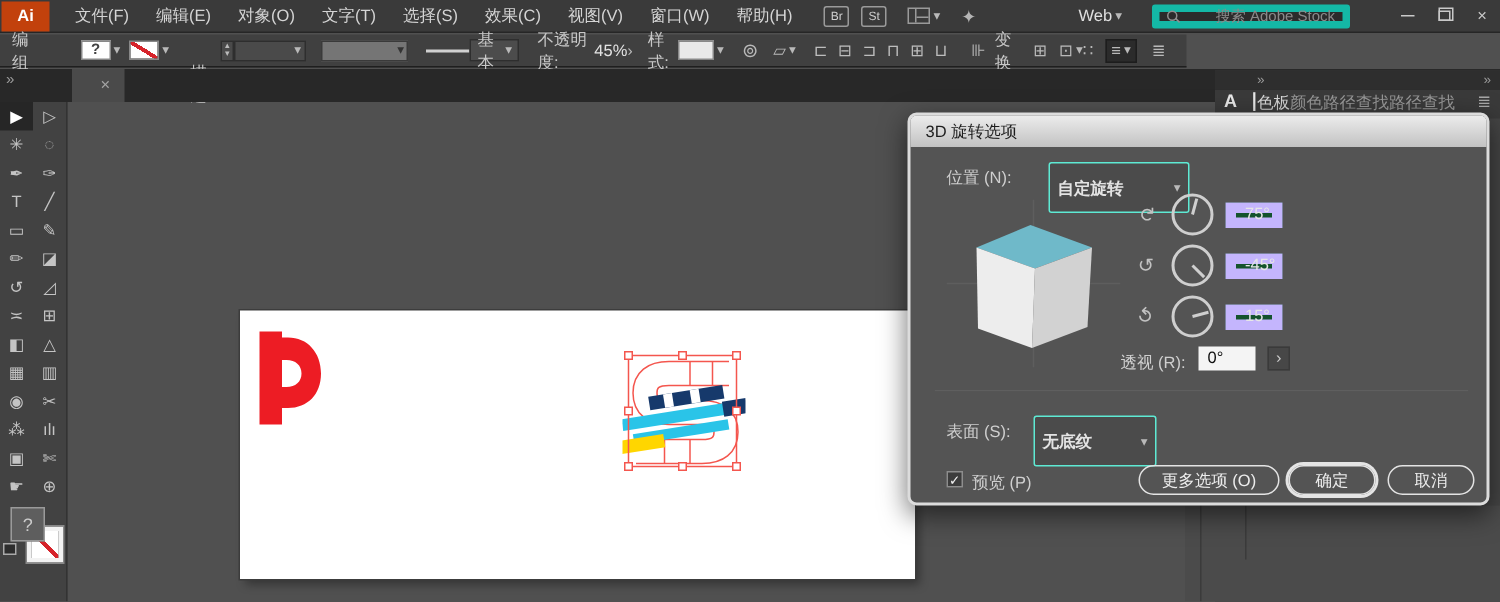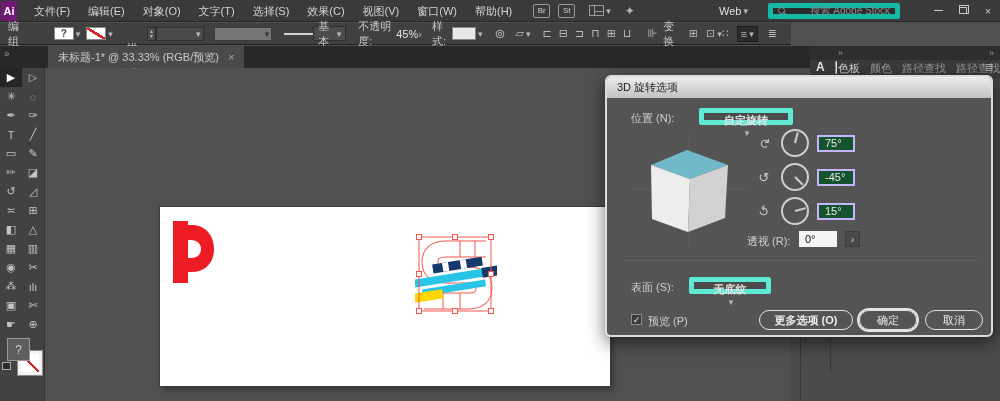--- a/index.html
+++ b/index.html
@@ -3,21 +3,21 @@
 <meta charset="utf-8">
 <style>
   * { margin:0; padding:0; box-sizing:border-box; }
   html,body { width:1000px; height:401px; overflow:hidden; background:#505050;
     font-family:"Liberation Sans","DejaVu Sans",sans-serif; }
   .stage { position:relative; width:1000px; height:401px; background:#505050; overflow:hidden; }
 
   
   .menubar { position:absolute; left:0; top:0; width:1000px; height:22px; background:#3a3a3a;
     display:flex; align-items:center; font-size:11px; color:#d4d4d4; border-bottom:1px solid #262626; }
-  .ai-logo { width:16px; height:20px; margin:0 8px 0 1px; background:#701a75; color:#fff;
+  .ai-logo { width:32px; height:20px; margin:0 8px 0 1px; background:#c2410c; color:#fff;
     font-weight:bold; font-size:11px; display:flex; align-items:center; justify-content:center; }
   .menu-item { padding:0 9px; height:22px; line-height:22px; cursor:default; }
   .mini-app { width:17px; height:14px; border:1px solid #9a9a9a; border-radius:2px; font-size:8px;
     color:#cfcfcf; display:flex; align-items:center; justify-content:center; margin-left:12px; }
   .ws-icon { width:15px; height:11px; border:1px solid #9a9a9a; margin-left:14px; position:relative; }
   .ws-icon::before { content:""; position:absolute; left:4px; top:0; bottom:0; width:1px; background:#9a9a9a; }
   .ws-icon::after { content:""; position:absolute; left:5px; top:5px; right:0; height:1px; background:#9a9a9a; }
   .chev { color:#b9b9b9; font-size:9px; margin-left:2px; }
   .sync-icon { margin-left:14px; color:#b5b5b5; font-size:12px; }
   .mb-right { margin-left:auto; display:flex; align-items:center; }
@@ -68,42 +68,42 @@
     outline:1px solid #888; background:linear-gradient(to top right,#fff 45%,#d6232b 45%,#d6232b 55%,#fff 55%); }
   .fs-mini { position:absolute; left:2px; top:26px; width:9px; height:8px; border:1px solid #aaa; background:#2d2d2d; }
 
   
   .artboard { position:absolute; left:160px; top:207px; width:450px; height:179px; background:#fff;
     box-shadow:0 0 0 1px #3c3c3c, 3px 4px 6px rgba(0,0,0,.35); }
 
   
   .dock { position:absolute; left:810px; top:47px; width:190px; height:354px; background:#3a3a3a; }
   .dock-top { position:absolute; left:0; top:0; width:190px; height:13px; background:#2e2e2e; color:#9a9a9a; font-size:9px; }
-  .dock-tabs { position:absolute; left:28px; top:14px; display:flex; gap:10px; font-size:11px; color:#979797; }
+  .dock-tabs { position:absolute; left:28px; top:14px; display:flex; font-size:11px; color:#979797; }
   .dock-tabs .active { color:#d6d6d6; }
   .dock-A { position:absolute; left:6px; top:13px; color:#e8e8e8; font-size:12px; font-weight:bold; }
   .dock-menu { position:absolute; right:6px; top:14px; color:#a8a8a8; font-size:11px; }
   .dock-body { position:absolute; left:0; top:32px; width:190px; height:322px; background:#454545; }
   .underdlg { position:absolute; left:790px; top:337px; width:210px; height:64px; background:#4b4b4b; }
   .seam { position:absolute; top:0; width:1px; background:#3b3b3b; }
 
   
   .dialog { position:absolute; left:605px; top:75px; width:388px; height:262px; background:#545454;
     border:2px solid #dcdcdc; border-radius:6px; box-shadow:0 6px 18px rgba(0,0,0,.55); font-size:11px; color:#d6d6d6; }
   .dlg-title { height:21px; background:linear-gradient(#ececec,#c2c2c2); border-radius:4px 4px 0 0;
     color:#1d1d1d; display:flex; align-items:center; padding-left:10px; font-size:11px; }
   .dlg-label { position:absolute; color:#cfcfcf; }
-  .dlg-dd { position:absolute; height:17px; background:#4b4b4b; border:5px solid #5eead4; border-radius:2px;
-    display:flex; align-items:center; justify-content:space-between; padding:0 5px; color:#e3e3e3;flex-direction:column; }
+  .dlg-dd { position:absolute; height:17px; background:#4b4b4b; border:1px solid #5eead4; border-radius:2px;
+    display:flex; align-items:center; justify-content:space-between; padding:16px 5px; color:#e3e3e3; }
   .cubebox { position:absolute; left:24px; top:56px; width:116px; height:112px; }
   .dialrow { position:absolute; display:flex; align-items:center; }
   .axis-icon { color:#c2c2c2; font-size:13px; width:18px; display:inline-block; text-align:center; }
   .dialc { width:28px; height:28px; border:2px solid #cfcfcf; border-radius:50%; position:relative; margin:0 8px; }
   .needle { position:absolute; left:11px; top:1px; width:2px; height:11px; background:#cfcfcf; transform-origin:1px 11px; }
-  .valfield { width:38px; height:17px; background:#14532d; border:2px solid #c4b5fd; color:#e6e6e6;
+  .valfield { width:38px; height:17px; background:#14532d; border:7px solid #c4b5fd; color:#e6e6e6;
     display:flex; align-items:center; padding-left:6px; }
   .persp-field { position:absolute; width:38px; height:16px; background:#f4f4f4; color:#111;
     display:flex; align-items:center; padding-left:6px; }
   .persp-btn { position:absolute; width:15px; height:16px; background:#474747; border:1px solid #3a3a3a;
     color:#ccc; display:flex; align-items:center; justify-content:center; }
   .dlg-sep { position:absolute; left:16px; top:183px; width:356px; height:1px; background:#464646; border-bottom:1px solid #5f5f5f; }
   .chk { position:absolute; left:24px; top:237px; width:11px; height:11px; background:#3c3c3c;
     border:1px solid #8d8d8d; color:#f0f0f0; font-size:9px; line-height:10px; text-align:center; }
   .pill { position:absolute; height:20px; border:1px solid #e4e4e4; border-radius:11px; color:#ececec;
     display:flex; align-items:center; justify-content:center; background:transparent; font-size:11px; }
@@ -206,21 +206,20 @@
     <div class="panelbox" style="margin-left:8px;">
       <span class="cicon">≡</span>
         <span class="chev">▾</span>
     </div>
     <span class="cicon" style="margin:0 14px 0 10px;">≣</span>
   </div>
 
   <div class="tabbar">
     <span class="collapse-left">»</span>
     <div class="doctab">
-      <span>未标题-1* @ 33.33% (RGB/预览)</span>
       <span class="close">×</span>
     </div>
   </div>
 
   <div class="tools">
     <div id="tools-grid" class="tgrid">
         <div class="tool sel">▶</div>
         <div class="tool">▷</div>
         <div class="tool">✳</div>
         <div class="tool">◌</div>
@@ -365,18 +364,18 @@
     <div class="dlg-sep"></div>
 
     <span class="dlg-label" style="left:24px;top:203px;">表面 (S):</span>
     <div class="dlg-dd" style="left:82px;top:200px;width:82px;">
       <span style="font-weight:bold;">无底纹</span>
         <span class="chev">▾</span>
     </div>
 
     <span class="chk">✓</span>
     <span class="dlg-label" style="left:41px;top:237px;">预览 (P)</span>
-    <div class="pill" style="left:152px;top:233px;width:94px;font-weight:bold;">更多选项 (O)</div>
+    <div class="pill" style="left:152px;top:233px;width:94px;">更多选项 (O)</div>
     <div class="pill default" style="left:252px;top:233px;width:58px;">确定</div>
     <div class="pill" style="left:318px;top:233px;width:58px;">取消</div>
   </div>
 
 </div>
 
 </body></html>

